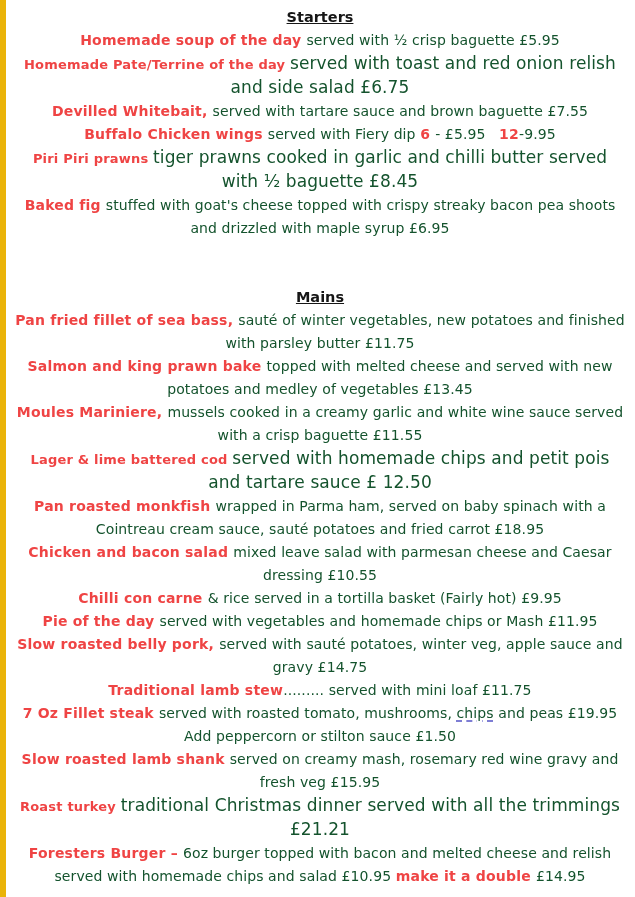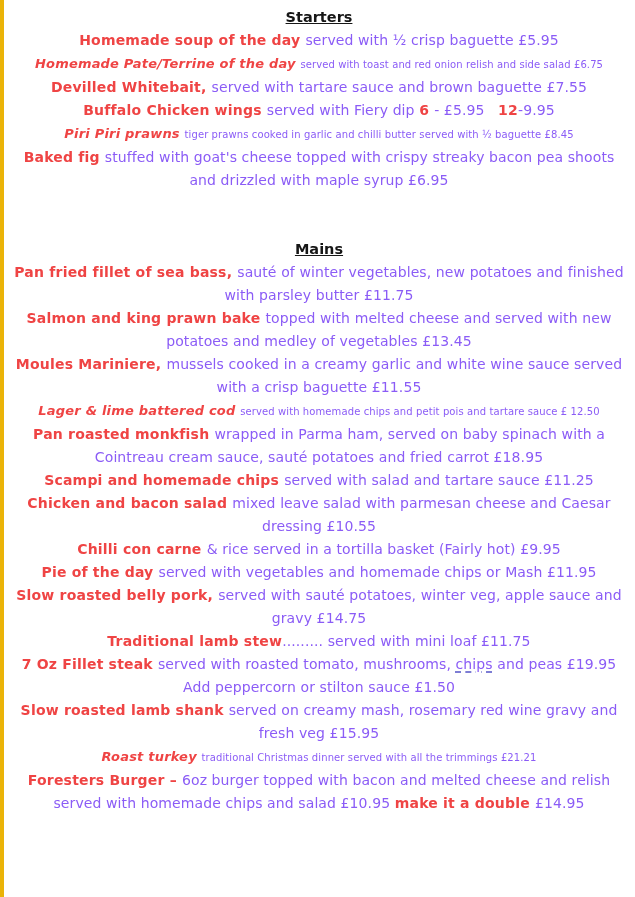--- a/index.html
+++ b/index.html
@@ -6,21 +6,21 @@
     margin: 0;
     padding: 0;
     background: #ffffff;
   }
   .page {
     position: relative;
     width: 635px;
     height: 897px;
     box-sizing: border-box;
     background: #ffffff;
-    border-left: 4px solid #eab308;
+    border-left: 6px solid #eab308;
     padding: 6px 7px 17px 6px;
     overflow: hidden;
     font-family: "DejaVu Sans", sans-serif;
   }
   .section-title {
     text-align: center;
     font-size: 14.5px;
     line-height: 23px;
     font-weight: bold;
     color: #161616;
@@ -32,25 +32,25 @@
     text-align: center;
     line-height: 23px;
     font-size: 14px;
   }
   .name {
     font-weight: bold;
     color: #ef4444;
     letter-spacing: 0.2px;
   }
   .desc {
-    color: #8b5cf6;
+    color: #14532d;
     letter-spacing: 0.1px;
   }
-  .item.small .name { font-size: 13px; font-style: italic; }
-  .item.small .desc { font-size: 10px; margin-top: 23px; }
+  .item.small .name { font-size: 13px; }
+  .item.small .desc { font-size: 17px; margin-top: 23px; }
   .squiggle {
     text-decoration: underline;
     text-decoration-style: dashed;
     text-decoration-color: #7d7dd4;
     text-decoration-thickness: 2px;
     text-underline-offset: 2px;
   }
 </style>
 </head>
 <body>
@@ -66,21 +66,20 @@
         <p class="item small"><span class="name">Piri Piri prawns </span><span class="desc">tiger prawns cooked in garlic and chilli butter served with ½ baguette £8.45</span></p>
         <p class="item"><span class="name">Baked fig </span><span class="desc">stuffed with goat's cheese topped with crispy streaky bacon pea shoots and drizzled with maple syrup £6.95</span></p>
       </div>
       <div class="section">
         <div class="section-title">Mains</div>
         <p class="item"><span class="name">Pan fried fillet of sea bass, </span><span class="desc">sauté of winter vegetables, new potatoes and finished with parsley butter £11.75</span></p>
         <p class="item"><span class="name">Salmon and king prawn bake </span><span class="desc">topped with melted cheese and served with new potatoes and medley of vegetables £13.45</span></p>
         <p class="item"><span class="name">Moules Mariniere, </span><span class="desc">mussels cooked in a creamy garlic and white wine sauce served with a crisp baguette £11.55</span></p>
         <p class="item small"><span class="name">Lager &amp; lime battered cod </span><span class="desc">served with homemade chips and petit pois and tartare sauce £ 12.50</span></p>
         <p class="item"><span class="name">Pan roasted monkfish </span><span class="desc">wrapped in Parma ham, served on baby spinach with a Cointreau cream sauce, sauté potatoes and fried carrot £18.95</span></p>
-        <p class="item"><span class="name">Scampi and homemade chips </span><span class="desc">served with salad and tartare sauce £11.25</span></p>
         <p class="item"><span class="name">Chicken and bacon salad </span><span class="desc">mixed leave salad with parmesan cheese and Caesar dressing £10.55</span></p>
         <p class="item"><span class="name">Chilli con carne </span><span class="desc">&amp; rice served in a tortilla basket (Fairly hot) £9.95</span></p>
         <p class="item"><span class="name">Pie of the day </span><span class="desc">served with vegetables and homemade chips or Mash £11.95</span></p>
         <p class="item"><span class="name">Slow roasted belly pork, </span><span class="desc">served with sauté potatoes, winter veg, apple sauce and gravy £14.75</span></p>
         <p class="item"><span class="name">Traditional lamb stew</span><span class="desc">......... served with mini loaf £11.75</span></p>
         <p class="item"><span class="name">7 Oz Fillet steak </span><span class="desc">served with roasted tomato, mushrooms, </span><span class="desc squiggle">chips</span><span class="desc"> and peas £19.95</span></p>
         <p class="item"><span class="desc">Add peppercorn or stilton sauce £1.50</span></p>
         <p class="item"><span class="name">Slow roasted lamb shank </span><span class="desc">served on creamy mash, rosemary red wine gravy and fresh veg £15.95</span></p>
         <p class="item small"><span class="name">Roast turkey </span><span class="desc">traditional Christmas dinner served with all the trimmings £21.21</span></p>
         <p class="item"><span class="name">Foresters Burger – </span><span class="desc">6oz burger topped with bacon and melted cheese and relish served with homemade chips and salad £10.95 </span><span class="name">make it a double </span><span class="desc">£14.95</span></p>

